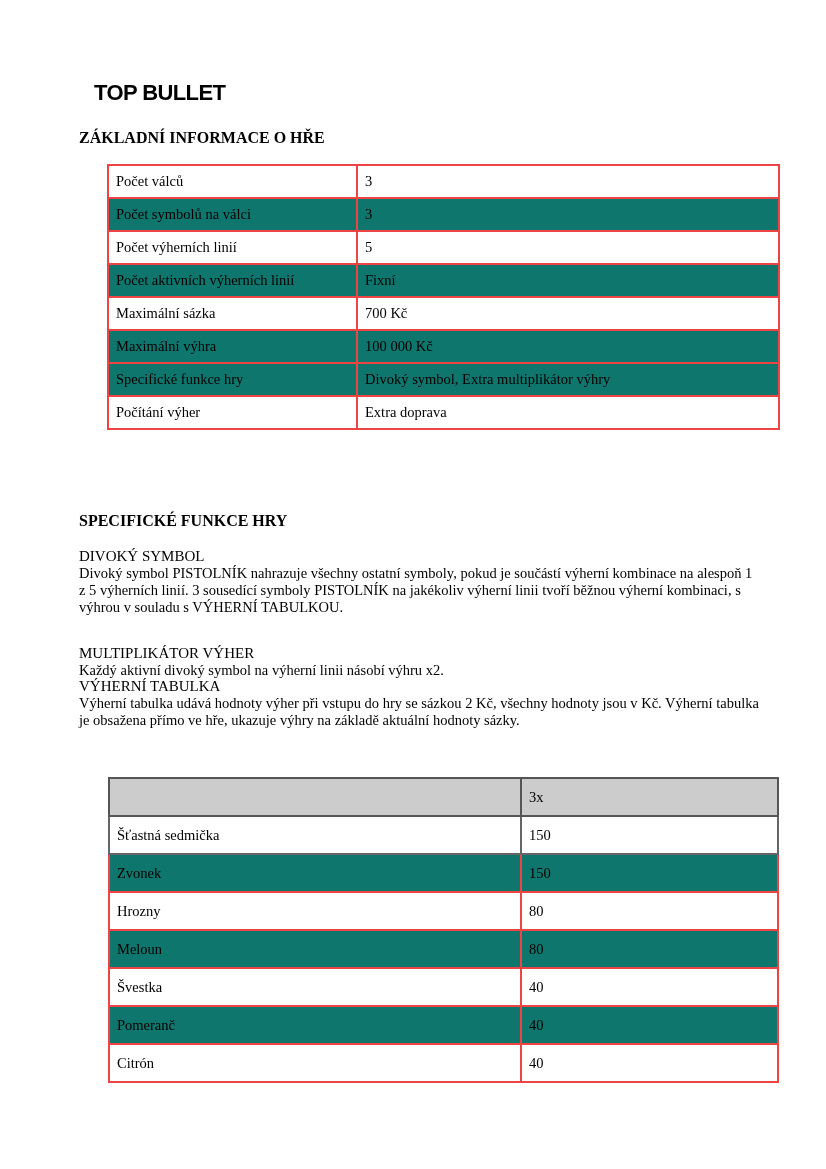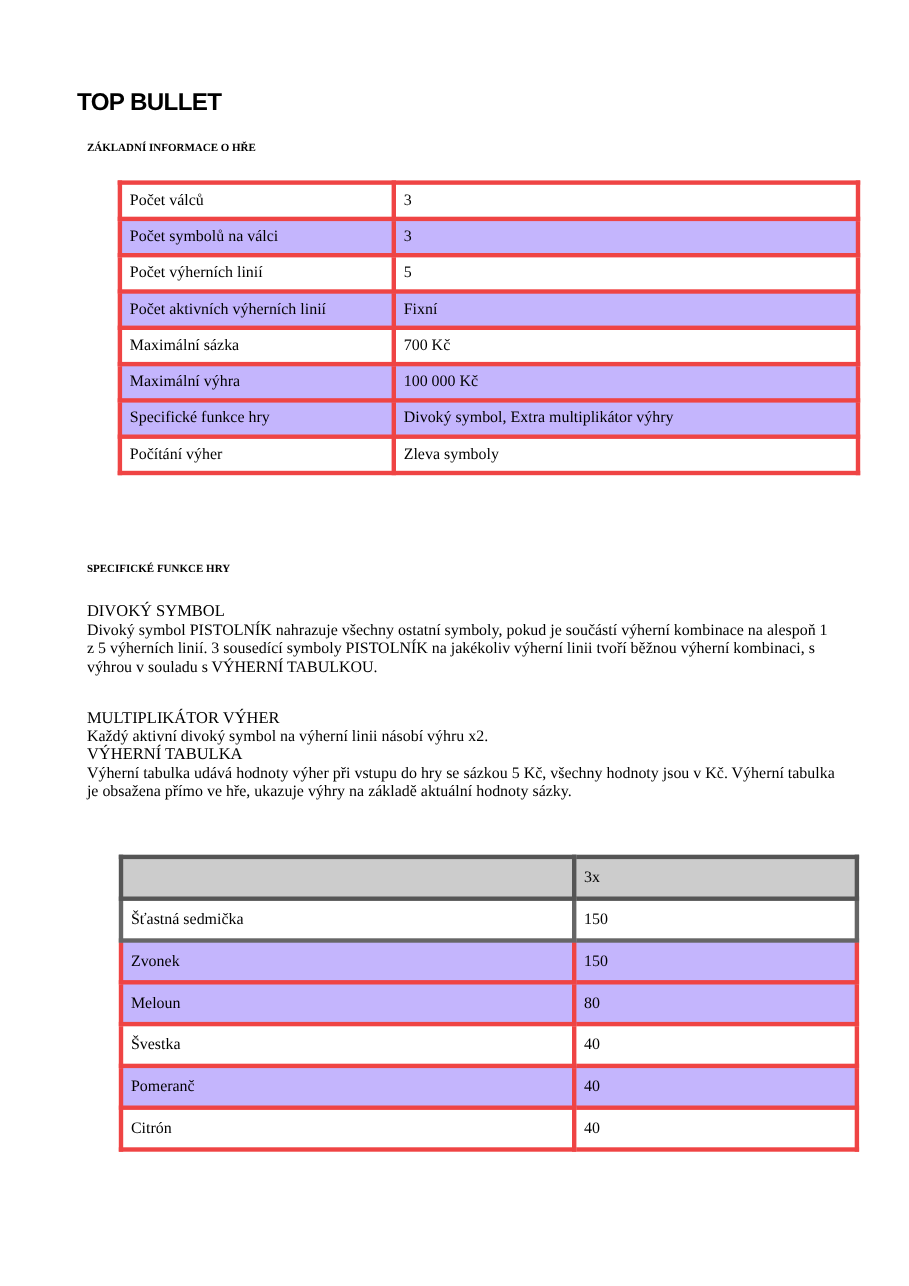--- a/index.html
+++ b/index.html
@@ -1,41 +1,41 @@
 <!DOCTYPE html>
 <html><head>
 <meta charset="utf-8">
 <style>
   html, body { margin: 0; padding: 0; background: #ffffff; }
   body { width: 826px; height: 1169px; position: relative; overflow: hidden; color: #000; }
   .title {
-    position: absolute; left: 70px; top: 80px;
+    position: absolute; left: 94px; top: 80px;
     font-family: "Liberation Sans", "DejaVu Sans", sans-serif;
     font-weight: bold; font-size: 22px; letter-spacing: -0.6px; margin: 0;
   }
   .h2 {
     position: absolute; left: 79px; margin: 0;
     font-family: "Liberation Serif", "DejaVu Serif", serif;
-    font-weight: bold; font-size: 10px;
+    font-weight: bold; font-size: 16px;
   }
   .block {
     position: absolute; left: 79px; width: 680px;
     font-family: "Liberation Serif", "DejaVu Serif", serif;
     font-size: 14.5px; line-height: 17px;
   }
   .block .hd { font-weight: normal; font-size: 15px; display: block; margin-bottom: 0; }
   table {
     position: absolute; border-collapse: collapse; table-layout: fixed;
     font-family: "Liberation Serif", "DejaVu Serif", serif; font-size: 14.5px;
   }
   td {
-    height: 33px; padding: 0 0 0 7px; border: 4px solid #ef4444; vertical-align: middle;
+    height: 33px; padding: 0 0 0 7px; border: 2px solid #ef4444; vertical-align: middle;
     box-sizing: border-box; white-space: nowrap;
   }
-  tr.shade td { background: #c4b5fd; }
+  tr.shade td { background: #0f766e; }
   tr.hdr td { background: #cccccc; border-color: #555; }
   #t1 { left: 107px; top: 164px; width: 671px; }
   #t1 col.c1 { width: 249px; }
   #t1 col.c2 { width: 422px; }
   #t2 { left: 108px; top: 777px; width: 669px; }
   #t2 col.c1 { width: 412px; }
   #t2 col.c2 { width: 257px; }
   #t2 td { height: 38px; }
   #t2 tr.r-light td { border-color: #666; }
 </style>
@@ -75,59 +75,63 @@
     <tr class="shade">
       <td>Maximální výhra</td>
       <td>100 000 Kč</td>
     </tr>
     <tr class="shade">
       <td>Specifické funkce hry</td>
       <td>Divoký symbol, Extra multiplikátor výhry</td>
     </tr>
     <tr>
       <td>Počítání výher</td>
-      <td>Zleva symboly</td>
+      <td>Extra doprava</td>
     </tr>
   </tbody>
 </table>
 
 <h2 class="h2" style="top:512px;">SPECIFICKÉ FUNKCE HRY</h2>
 
 <div class="block" style="top:548px;">
   <span class="hd">DIVOKÝ SYMBOL</span>
   <span>Divoký symbol PISTOLNÍK nahrazuje všechny ostatní symboly, pokud je součástí výherní kombinace na alespoň 1 z 5 výherních linií. 3 sousedící symboly PISTOLNÍK na jakékoliv výherní linii tvoří běžnou výherní kombinaci, s výhrou v souladu s VÝHERNÍ TABULKOU.</span>
 </div>
 
 <div class="block" style="top:645px;">
   <span class="hd">MULTIPLIKÁTOR VÝHER</span>
   <span>Každý aktivní divoký symbol na výherní linii násobí výhru x2.</span>
 </div>
 
 <div class="block" style="top:678px;">
   <span class="hd">VÝHERNÍ TABULKA</span>
-  <span>Výherní tabulka udává hodnoty výher při vstupu do hry se sázkou 5 Kč, všechny hodnoty jsou v Kč. Výherní tabulka je obsažena přímo ve hře, ukazuje výhry na základě aktuální hodnoty sázky.</span>
+  <span>Výherní tabulka udává hodnoty výher při vstupu do hry se sázkou 2 Kč, všechny hodnoty jsou v Kč. Výherní tabulka je obsažena přímo ve hře, ukazuje výhry na základě aktuální hodnoty sázky.</span>
 </div>
 
 <table id="t2">
   <colgroup>
       <col class="c1">
       <col class="c2">
     </colgroup>
   <tbody>
     <tr class="hdr">
       <td></td>
       <td>3x</td>
     </tr>
     <tr class="r-light">
       <td>Šťastná sedmička</td>
       <td>150</td>
     </tr>
     <tr class="shade">
       <td>Zvonek</td>
       <td>150</td>
+    </tr>
+    <tr>
+      <td>Hrozny</td>
+      <td>80</td>
     </tr>
     <tr class="shade">
       <td>Meloun</td>
       <td>80</td>
     </tr>
     <tr>
       <td>Švestka</td>
       <td>40</td>
     </tr>
     <tr class="shade">

